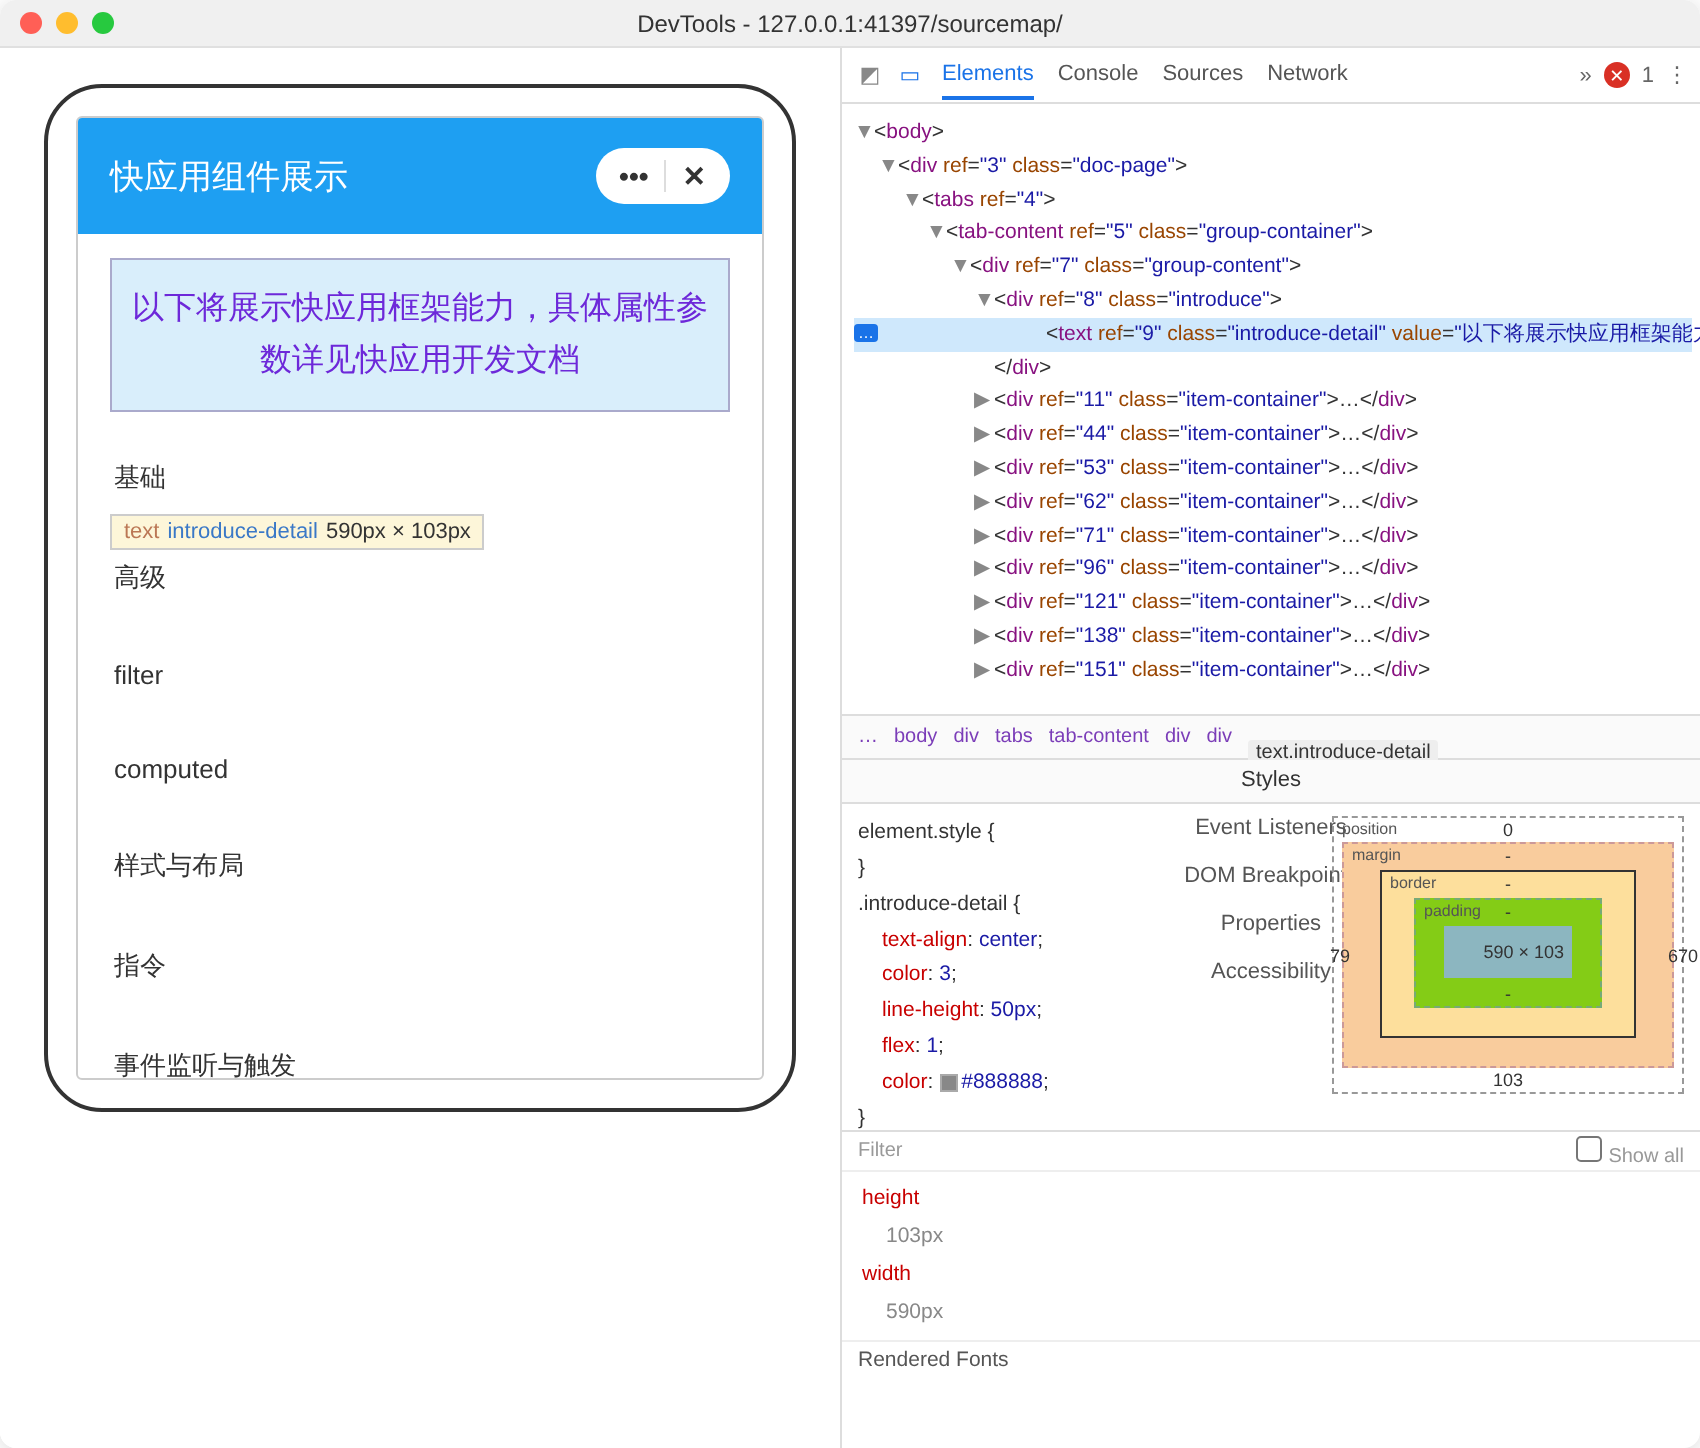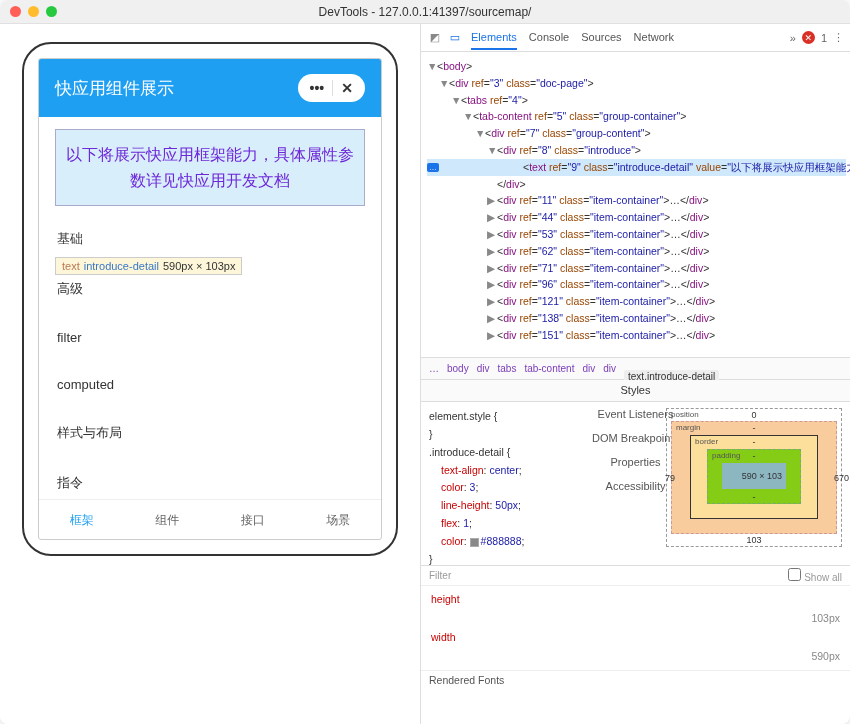--- a/index.html
+++ b/index.html
@@ -78,21 +78,21 @@
     .bm-border { background: #fddf9c; border: 1px solid #333; padding: 3px 16px 14px 16px; margin-top: 10px; position: relative; }
     .bm-padding { background: #84cc16; border: 1px dashed #7a7; padding: 3px 14px 14px 14px; margin-top: 10px; position: relative; }
     .bm-content { background: #8cb6c0; padding: 8px 4px; margin-top: 10px; color: #333; }
     .bm-label { position: absolute; top: 1px; left: 4px; font-size: 8px; color: #555; }
     .bm-side { position: absolute; font-size: 9px; color: #333; }
 
     .filter-row { display: flex; justify-content: space-between; align-items: center; padding: 3px 8px; border-bottom: 1px solid #eee; font-size: 10px; color: #999; height: 20px; }
     .filter-row input[type=checkbox] { margin-right: 3px; }
     .computed-list { padding: 4px 10px; font-family: Menlo, monospace; font-size: 10.5px; line-height: 1.8; }
     .computed-list .cname { color: #c80000; }
-    .computed-list .cvalue { color: #888; display: block; margin-left: 12px; text-align: right; }
+    .computed-list .cvalue { color: #888; display: block; margin-left: 12px; }
     .rendered-fonts { padding: 3px 8px; border-top: 1px solid #eee; font-size: 10.5px; color: #555; }
   </style>
 </head>
 <body>
 
 <div class="titlebar">
   <div class="traffic-lights">
     <div class="light red"></div>
     <div class="light yellow"></div>
     <div class="light green"></div>
@@ -122,26 +122,20 @@
           <div id="list-items">
               <div class="list-item">基础</div>
               <div class="list-item">高级</div>
               <div class="list-item">filter</div>
               <div class="list-item">computed</div>
               <div class="list-item">样式与布局</div>
               <div class="list-item">指令</div>
               <div class="list-item">事件监听与触发</div>
             </div>
         </div>
-        <div class="device-footer" id="footer-tabs">
-            <div class="footer-tab active">框架</div>
-            <div class="footer-tab">组件</div>
-            <div class="footer-tab">接口</div>
-            <div class="footer-tab">场景</div>
-          </div>
       </div>
     </div>
   </div>
 
   <div class="right-pane">
     <div class="toolbar">
       <span class="icon">◩</span>
       <span class="icon active">▭</span>
       <div class="tabs" id="dev-tabs">
           <span class="devtab active">Elements</span>

